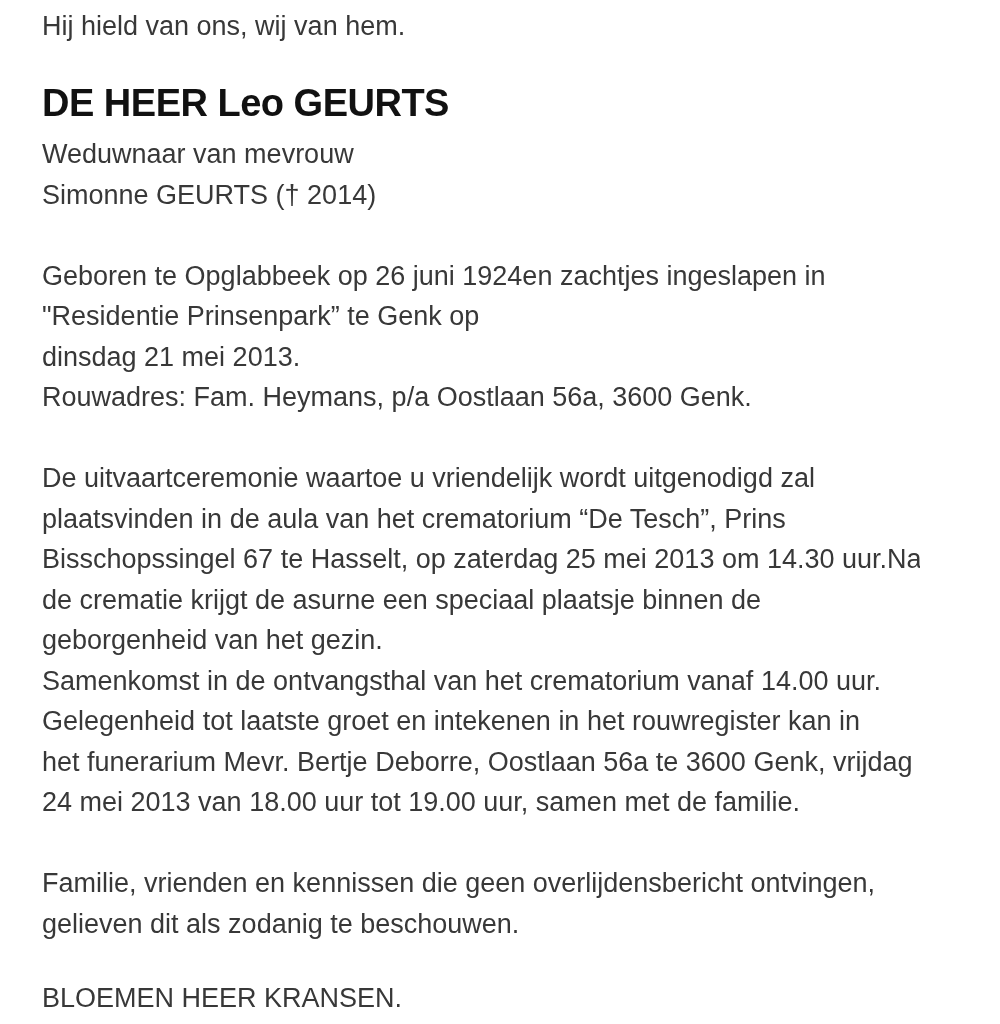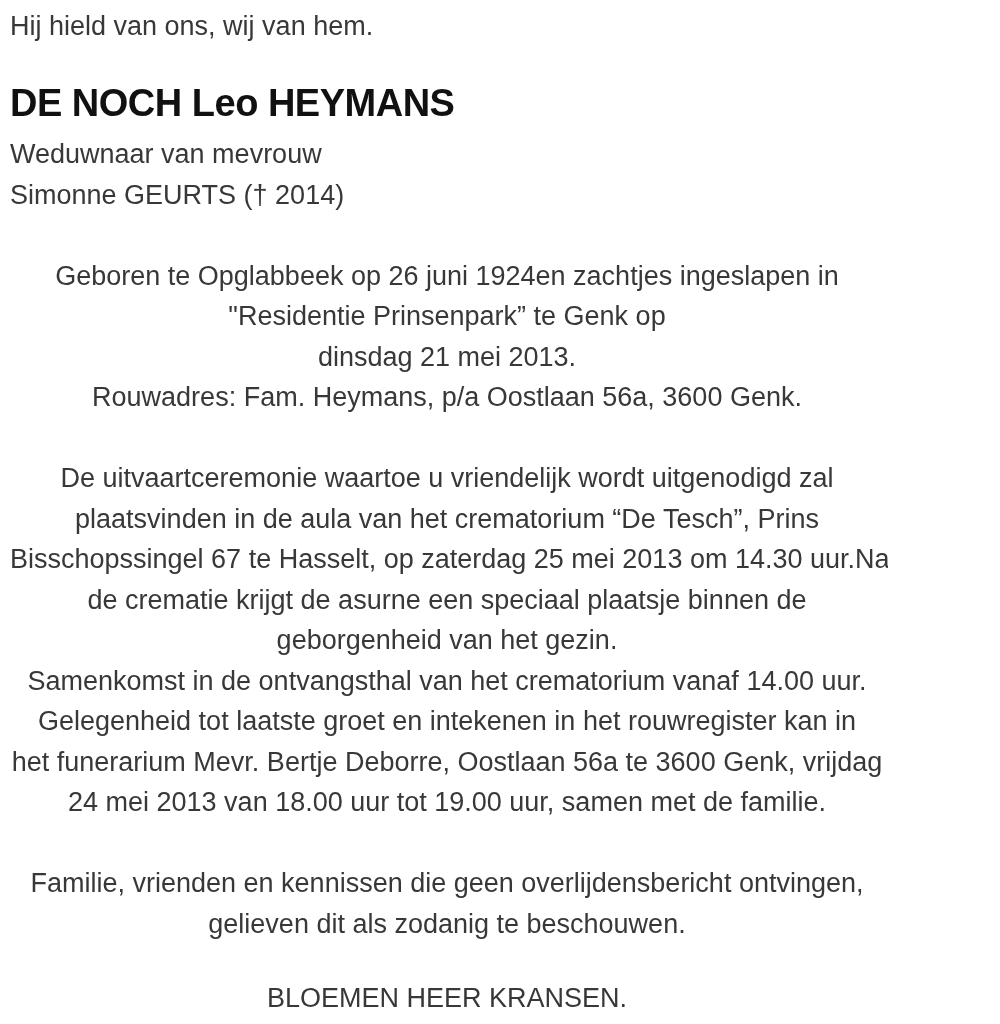--- a/index.html
+++ b/index.html
@@ -12,20 +12,21 @@
     height: 1024px;
     overflow: hidden;
     font-family: "Liberation Sans", sans-serif;
   }
   .page {
     box-sizing: border-box;
     width: 888px;
     height: 1024px;
     padding: 6px 4px 0 10px;
     overflow: hidden;
+    margin-left: 32px;
   }
   .intro {
     margin: 0;
     font-size: 27px;
     line-height: 40px;
     color: #383838;
     white-space: pre;
   }
   .title {
     margin: 34px 0 0 0;
@@ -42,33 +43,32 @@
     line-height: 40.5px;
     color: #383838;
     white-space: pre;
   }
   .para {
     margin: 40.5px 0 0 0;
     font-size: 27px;
     line-height: 40.5px;
     color: #383838;
     white-space: pre;
-    text-align: center;
   }
   .para.last {
     margin-top: 34px;
   }
 </style>
 </head>
 <body>
 
 <div class="page">
   <p class="intro">Hij hield van ons, wij van hem.</p>
 
-  <p class="title">DE NOCH Leo HEYMANS</p>
+  <p class="title">DE HEER Leo GEURTS</p>
 
   <p class="subtitle">Weduwnaar van mevrouw
 Simonne GEURTS († 2014)</p>
 
   <p class="para">Geboren te Opglabbeek op 26 juni 1924en zachtjes ingeslapen in
 "Residentie Prinsenpark” te Genk op
 dinsdag 21 mei 2013.
 Rouwadres: Fam. Heymans, p/a Oostlaan 56a, 3600 Genk.</p>
 
   <p class="para">De uitvaartceremonie waartoe u vriendelijk wordt uitgenodigd zal

